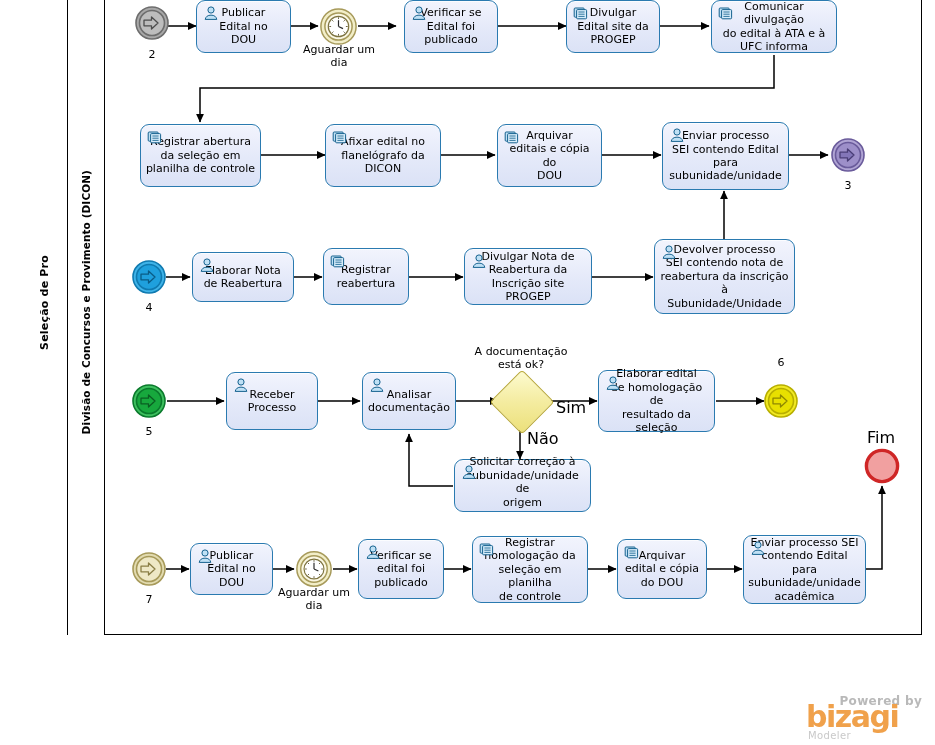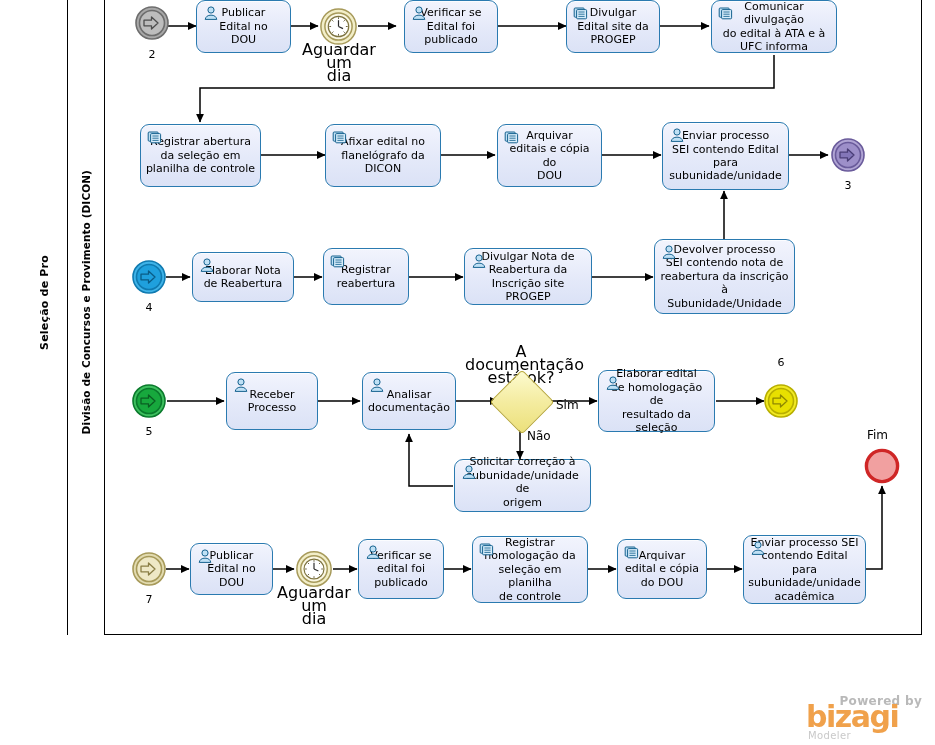--- a/index.html
+++ b/index.html
@@ -55,22 +55,22 @@
   }
 
   
   .gateway{
     width:44px;height:44px;transform:rotate(45deg);
     border:1.7px solid #b9a93a;border-radius:4px;
     background:linear-gradient(135deg,#fdfbd0 0%,#f4ecA0 50%,#ece07a 100%);
   }
 
   
-  .flow-label{position:absolute;font-size:12px;white-space:nowrap;background:transparent;}
-  .annot{position:absolute;font-size:16px;text-align:center;line-height:13px;}
+  .flow-label{position:absolute;font-size:16px;white-space:nowrap;background:transparent;}
+  .annot{position:absolute;font-size:11px;text-align:center;line-height:13px;}
 
   
   .logo{left:800px;top:694px;width:125px;height:48px;}
   .logo .powered{
     position:absolute;right:3px;top:0;font-size:12px;color:#b9b9b9;
     font-weight:bold;letter-spacing:.3px;
   }
   .logo .brand{
     position:absolute;left:6px;top:8px;font-size:30px;line-height:30px;
     color:#f0a14b;font-weight:bold;letter-spacing:-1.5px;

